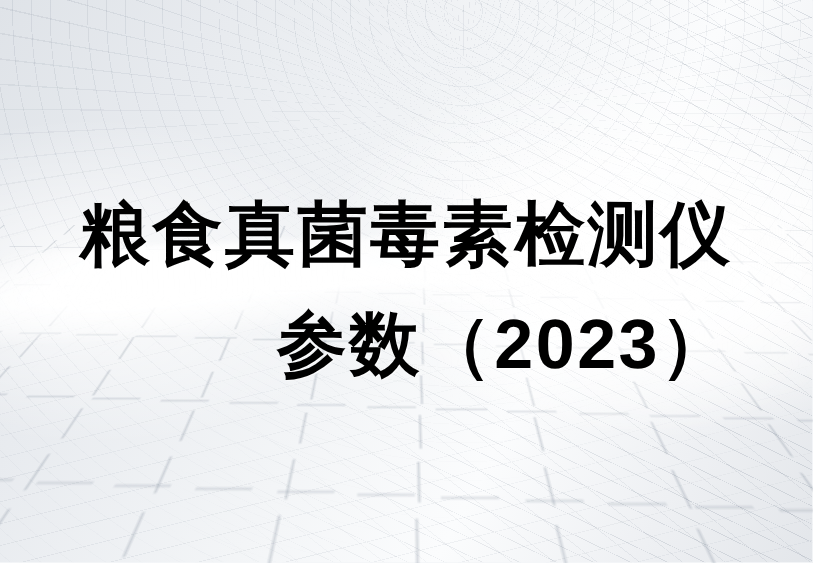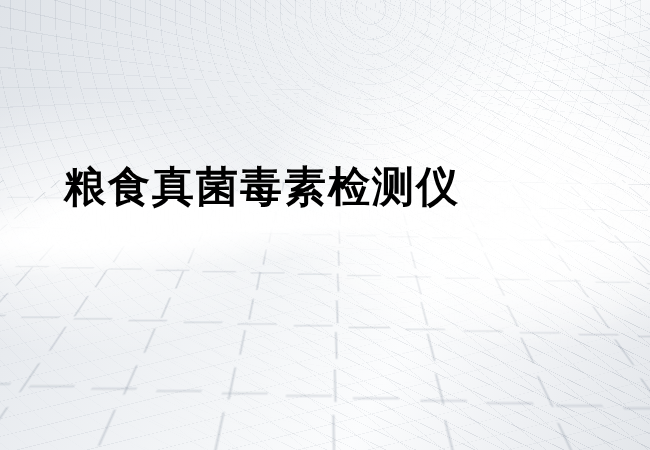--- a/index.html
+++ b/index.html
@@ -140,21 +140,21 @@
 
   
   .title-block {
     position: absolute;
     left: 64px;
     top: 143px;
     z-index: 5;
   }
 
   .title-line {
-    font-size: 42px;
+    font-size: 56px;
     font-weight: bold;
     color: #000000;
     line-height: 88px;
     letter-spacing: 2px;
     white-space: nowrap;
     text-shadow: 1px 1px 0 rgba(255,255,255,0.55);
     text-align: right;
   }
 </style>
 </head>
@@ -167,15 +167,16 @@
   <div class="fan-rays"></div>
   <div class="mesh-lower"></div>
   <div class="strands-right"></div>
   <div class="strands-bottom"></div>
   <div class="glow-right"></div>
   <div class="swoosh"></div>
   <div class="swoosh2"></div>
 
   <div class="title-block">
     <div class="title-line">粮食真菌毒素检测仪</div>
+    <div class="title-line">参数（2023）</div>
   </div>
 
 </div>
 
 </body></html>

